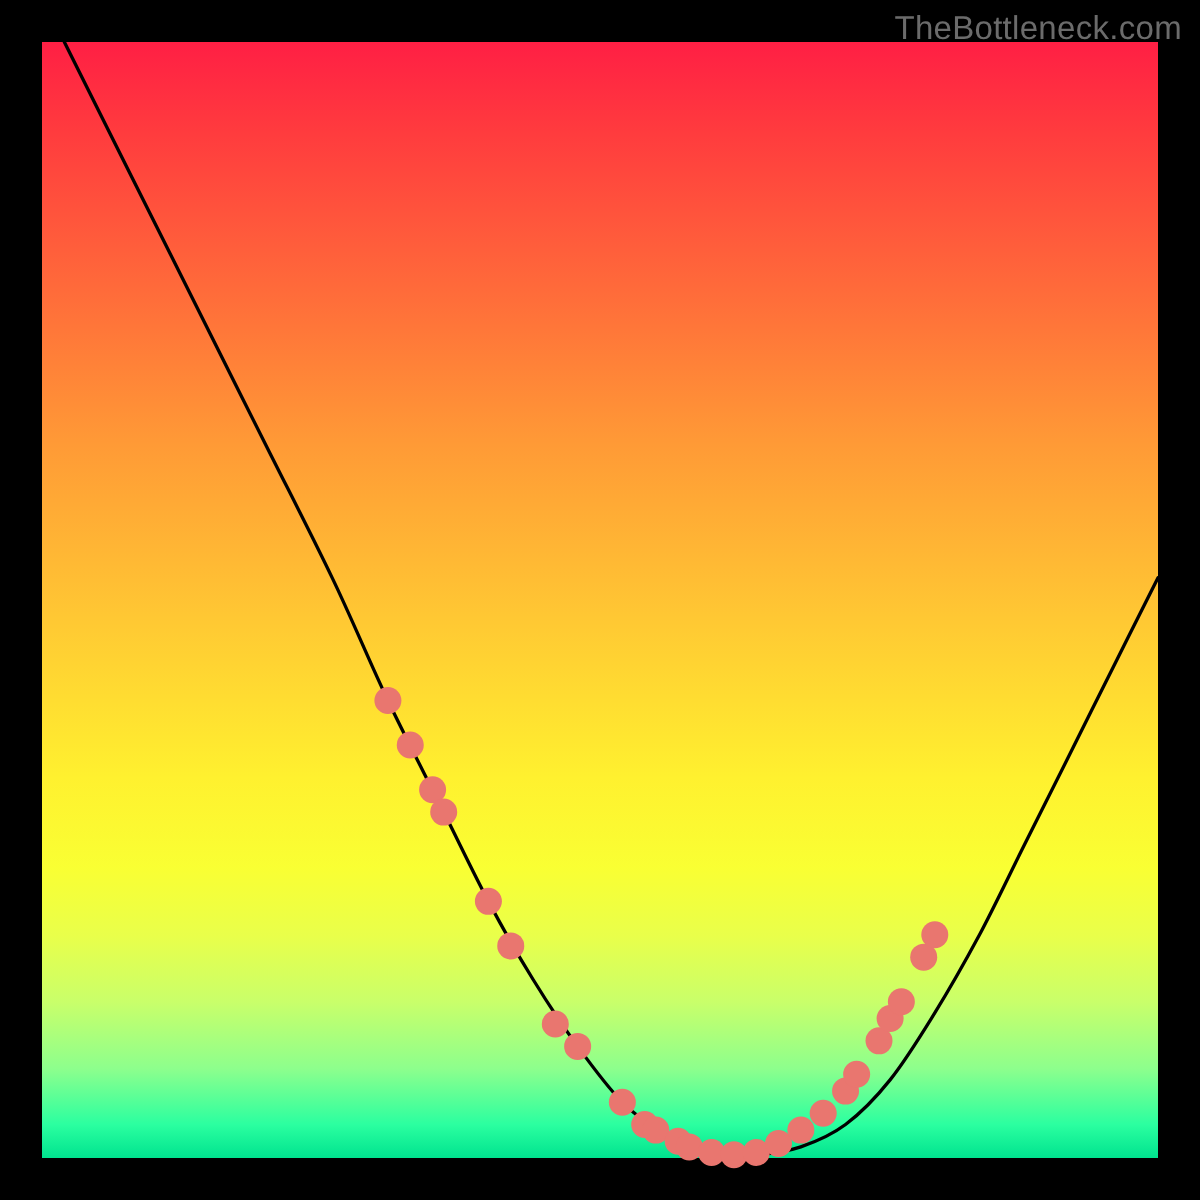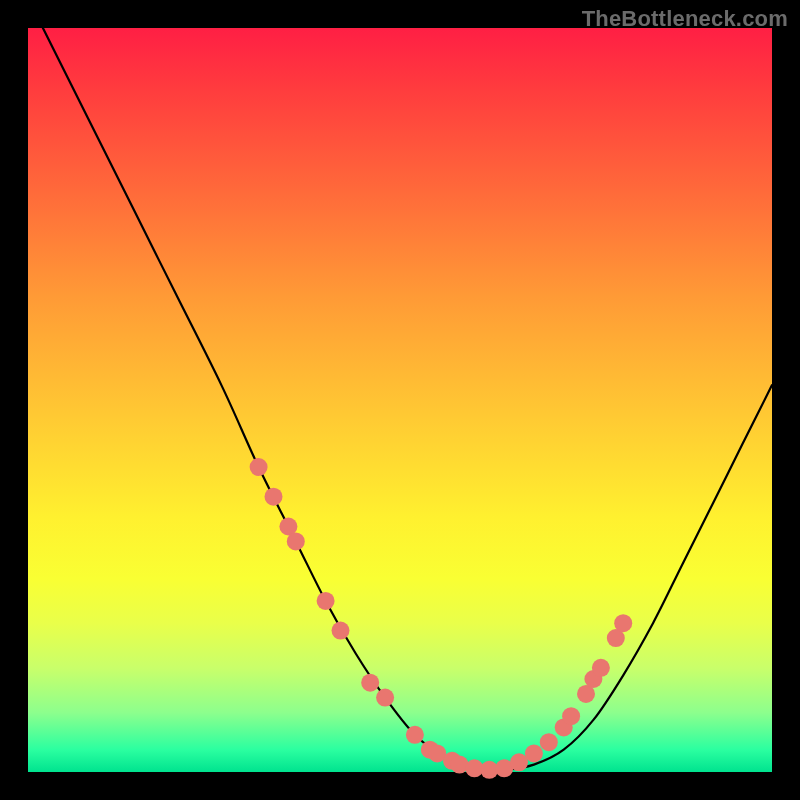--- a/index.html
+++ b/index.html
@@ -31,21 +31,21 @@
       #2bffa0 97%,
       #00e38f 100%
     );
   }
   .watermark {
     position: absolute;
     top: 6px;
     right: 12px;
     color: #6b6b6b;
     font-size: 22px;
-    font-weight: 700;
+    font-weight: 400;
     letter-spacing: 0.2px;
     user-select: none;
   }
   svg.curve {
     position: absolute;
     left: 0; top: 0;
     width: 744px;
     height: 744px;
     overflow: visible;
   }

